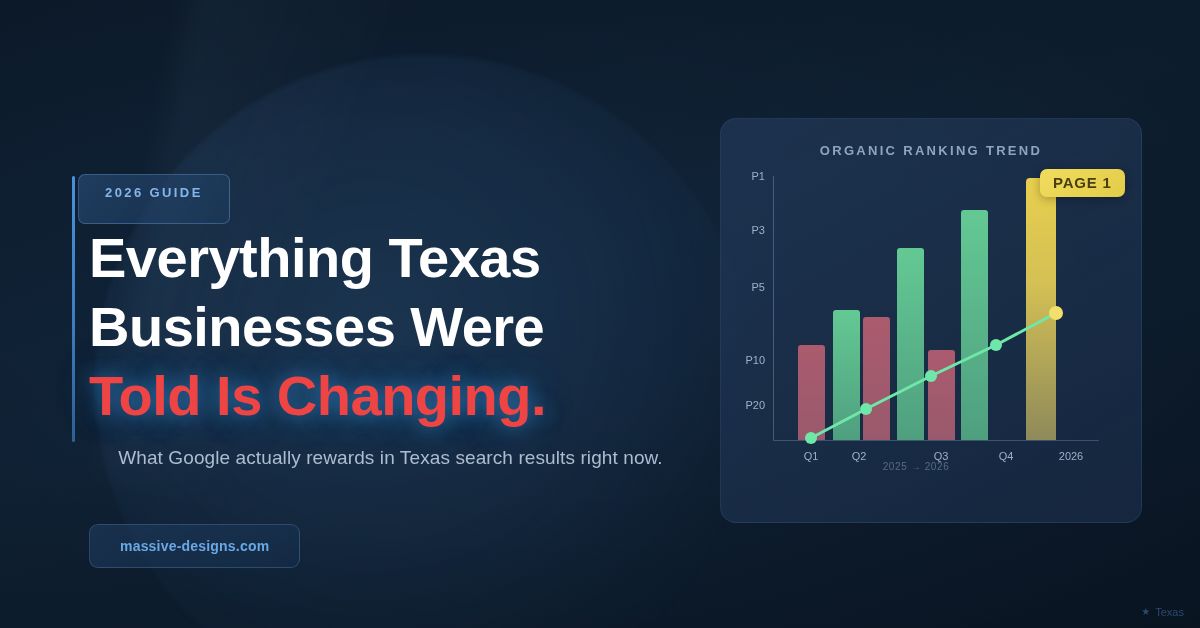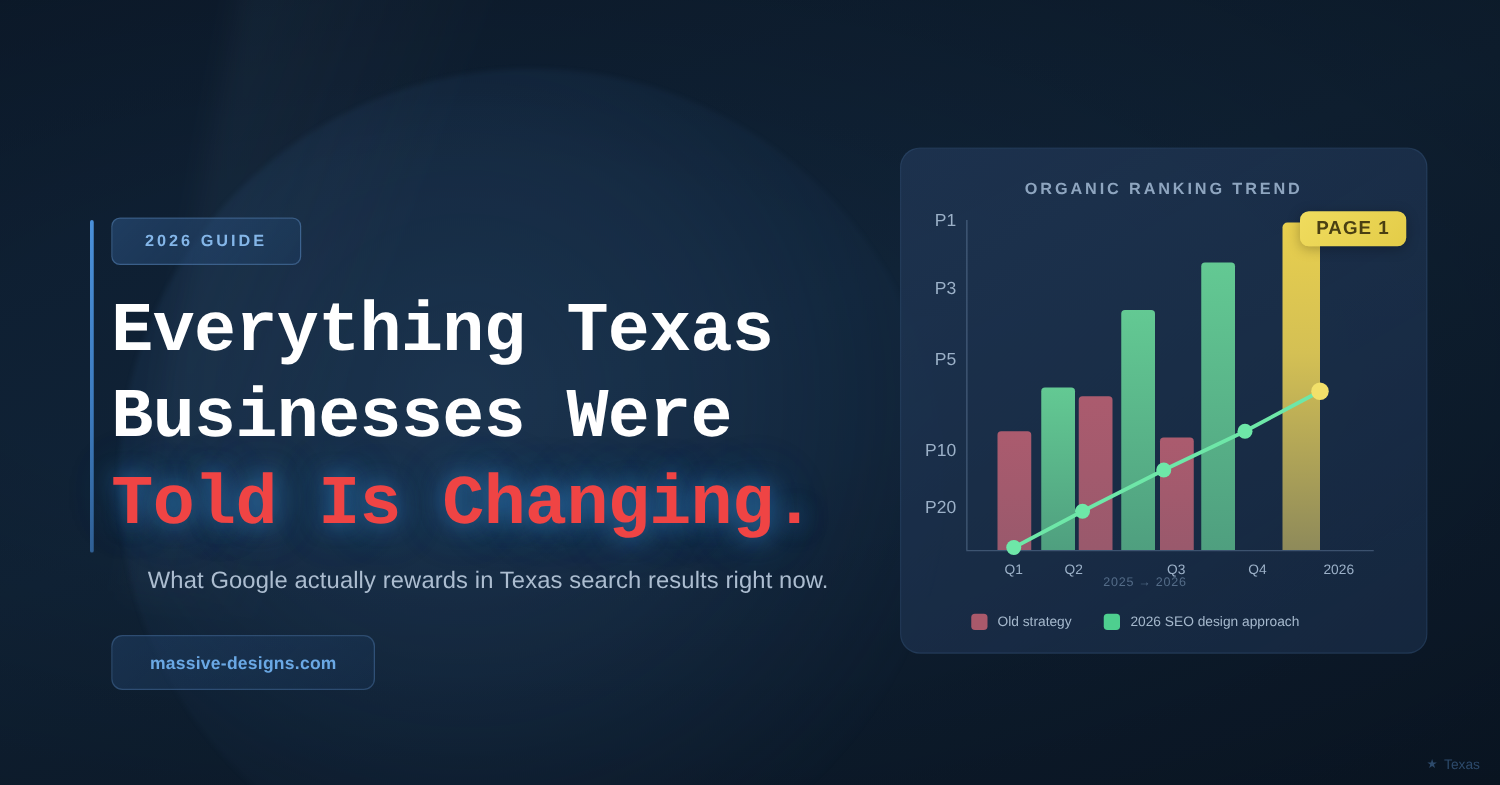--- a/index.html
+++ b/index.html
@@ -48,59 +48,57 @@
     width:620px;
   }
   .accent-bar{
     position:absolute;
     left:0; top:2px;
     width:3px; height:266px;
     background:linear-gradient(180deg,#4a90d9 0%,#3d7cc0 55%,#2f5f94 100%);
     border-radius:2px;
   }
   .badge{
-    margin-left:17px;
+    margin-left:6px;
     display:inline-block;
-    padding:10px 26px 11px 26px;
+    padding:10px 26px 23px 26px;
     border:1px solid rgba(105,155,210,0.38);
     border-radius:7px;
     background:linear-gradient(135deg, rgba(46,86,134,0.55) 0%, rgba(30,62,100,0.42) 100%);
     color:#84b6e8;
     font-size:13px;
     font-weight:bold;
     letter-spacing:2.4px;
   }
   .headline{
     margin-left:17px;
-    margin-top:19px;
     font-size:56px;
     font-weight:bold;
     line-height:1.23;
     color:#ffffff;
     letter-spacing:-0.5px;
-    font-family:Liberation Mono, monospace;
   }
   .headline .hl-accent{
     color:#ef4444;
     text-shadow:
       0 0 18px rgba(60,154,232,0.55),
       0 0 38px rgba(60,154,232,0.32),
       0 0 60px rgba(60,154,232,0.18);
   }
   .subtitle{
     margin-left:17px;
     margin-top:16px;
     font-size:19px;
     color:#acbdd0;
     letter-spacing:0.1px;
     text-align:center;
   }
   .site-pill{
     margin-left:17px;
-    margin-top:32px;
+    margin-top:55px;
     display:inline-block;
     padding:13px 30px;
     border:1px solid rgba(95,140,195,0.33);
     border-radius:9px;
     background:linear-gradient(135deg, rgba(38,74,118,0.42) 0%, rgba(26,54,88,0.34) 100%);
     color:#6aa8e4;
     font-size:14px;
     font-weight:bold;
     letter-spacing:0.2px;
   }
@@ -137,21 +135,21 @@
   }
   .xaxis-line{
     position:absolute; left:0; top:264px;
     width:326px; height:1px;
     background:rgba(150,180,215,0.30);
   }
   .ytick{
     position:absolute;
     right:calc(100% + 8px);
     transform:translateY(-50%);
-    font-size:14px;
+    font-size:11px;
     color:#9cb1c8;
     white-space:nowrap;
   }
   .xtick{
     position:absolute;
     top:274px;
     transform:translateX(-50%);
     font-size:11px;
     color:#9cb1c8;
     white-space:nowrap;
@@ -286,30 +284,20 @@
 
     <div class="xtick" style="left:38px">Q1</div>
     <div class="xtick" style="left:86px">Q2</div>
     <div class="xtick" style="left:168px">Q3</div>
     <div class="xtick" style="left:233px">Q4</div>
     <div class="xtick" style="left:298px">2026</div>
 
     <div class="xlabel">2025 → 2026</div>
   </div>
 
-  <div class="legend">
-    <div class="legend-item">
-      <span class="legend-swatch" style="background:#a9596b"></span>
-      <span class="legend-label">Old strategy</span>
-    </div>
-    <div class="legend-item">
-      <span class="legend-swatch" style="background:#4ecf8f"></span>
-      <span class="legend-label">2026 SEO design approach</span>
-    </div>
-  </div>
 </div>
 
 <div class="page1-badge">PAGE 1</div>
 
 <div class="watermark">
   <span class="wm-star">★</span>
   <span>Texas</span>
 </div>
 
 </body></html>

